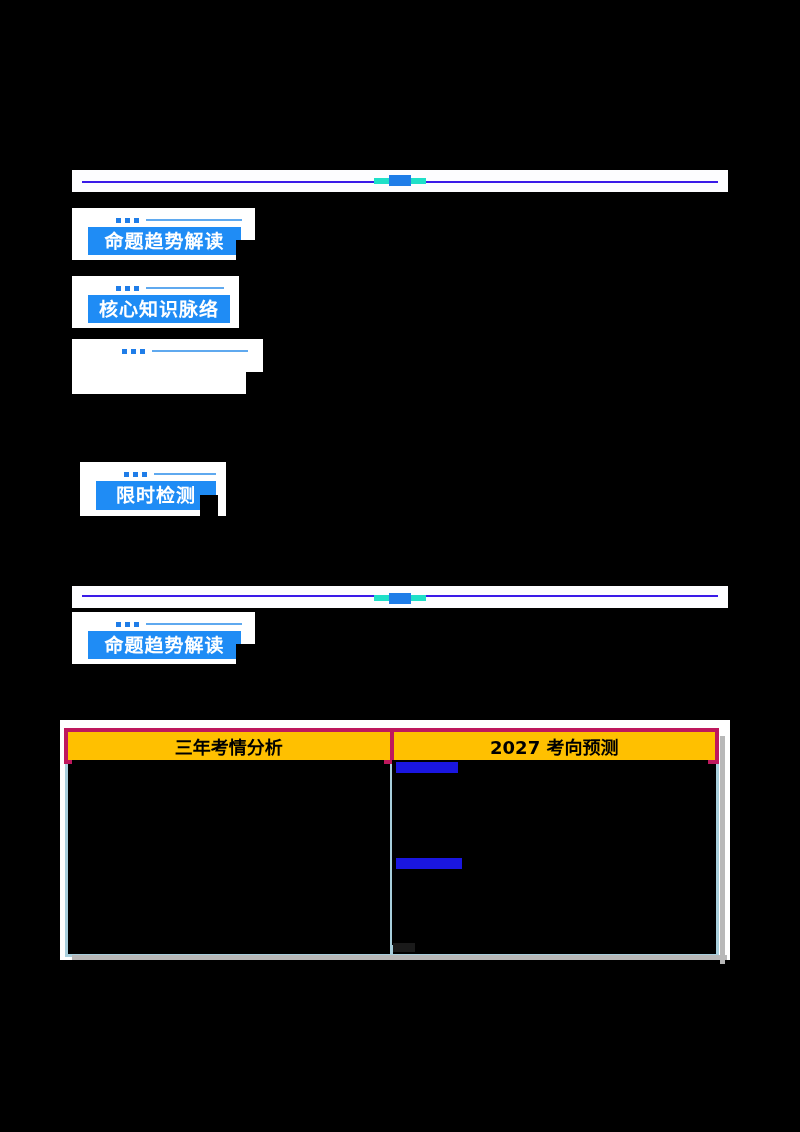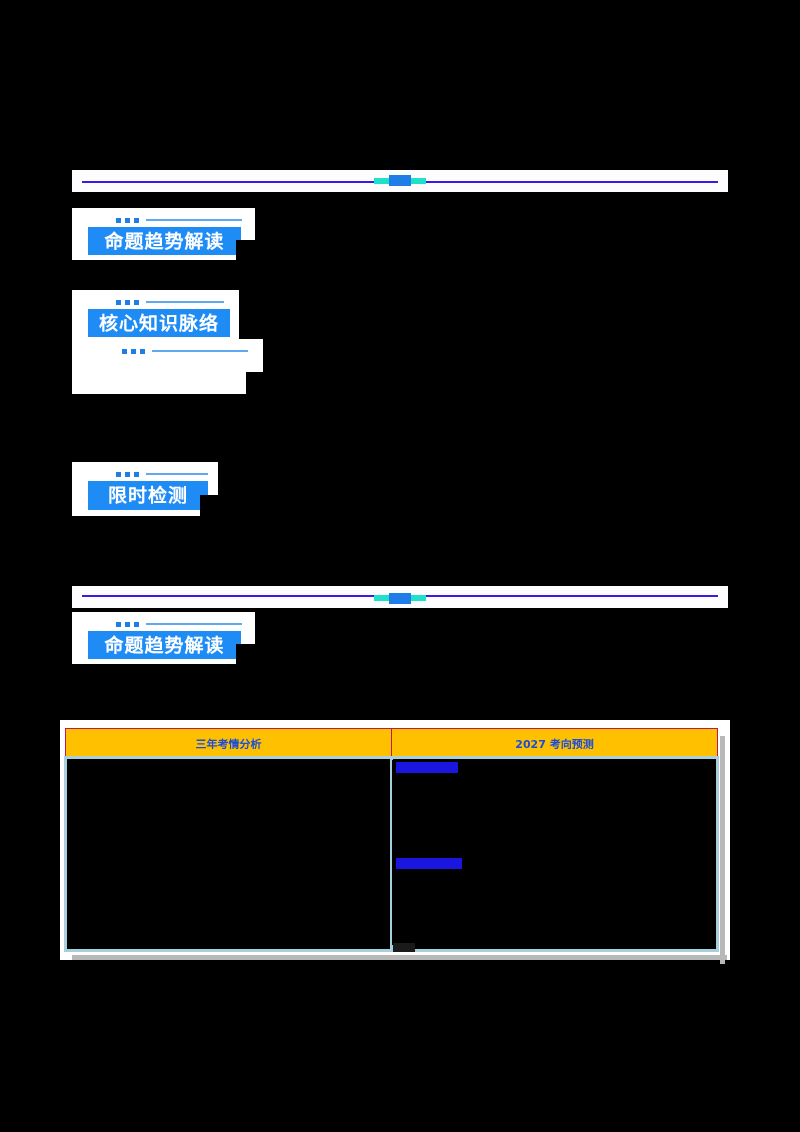--- a/index.html
+++ b/index.html
@@ -129,25 +129,25 @@
   #analysis-table {
     position: absolute;
     left: 4px;
     top: 8px;
     width: 655px;
     border-collapse: collapse;
     table-layout: fixed;
   }
   #analysis-table th {
     background: #ffc000;
-    color: #1d4ed8;
+    color: #000000;
     font-weight: bold;
-    font-size: 11px;
+    font-size: 18px;
     height: 25px;
-    border: 1px solid #be185d;
+    border: 4px solid #be185d;
     font-family: "DejaVu Sans", "Liberation Sans", sans-serif;
   }
   #analysis-table td {
     background: #000000;
     border: 3px solid #a8cfdd;
     vertical-align: top;
     height: 186px;
     padding: 2px 4px;
     font-size: 10px;
     line-height: 1.5;
@@ -203,21 +203,21 @@
       <span class="deco-line"></span>
   </div>
   <div class="badge-box" style="width:157px; height:32px;">
     <div class="badge-inner">
       <span class="badge-label">命题趋势解读</span>
     </div>
   </div>
 </div>
 <div class="badge-shadow" style="left:236px; top:240px; width:19px; height:20px;"></div>
 
-<div class="badge-wrap" style="left:72px; top:290px; width:167px; height:52px;text-align:right;">
+<div class="badge-wrap" style="left:72px; top:276px; width:167px; height:52px;text-align:right;">
   <div class="badge-deco">
     <i></i>
       <i></i>
       <i></i>
       <span class="deco-line" style="width:78px;"></span>
   </div>
   <div class="badge-box" style="width:146px; height:32px;">
     <div class="badge-inner">
       <span class="badge-label">核心知识脉络</span>
     </div>
@@ -227,21 +227,21 @@
 <div class="badge-wrap" style="left:72px; top:339px; width:191px; height:55px;">
   <div class="badge-deco" style="left:50px;">
     <i></i>
       <i></i>
       <i></i>
       <span class="deco-line" style="width:96px;"></span>
   </div>
 </div>
 <div class="badge-shadow" style="left:246px; top:372px; width:18px; height:22px;"></div>
 
-<div class="badge-wrap" style="left:72px; top:462px; width:146px; height:54px;">
+<div class="badge-wrap" style="left:80px; top:462px; width:146px; height:54px;">
   <div class="badge-deco">
     <i></i>
       <i></i>
       <i></i>
       <span class="deco-line" style="width:62px;"></span>
   </div>
   <div class="badge-box" style="width:124px; height:33px;">
     <div class="badge-inner">
       <span class="badge-label">限时检测</span>
     </div>

